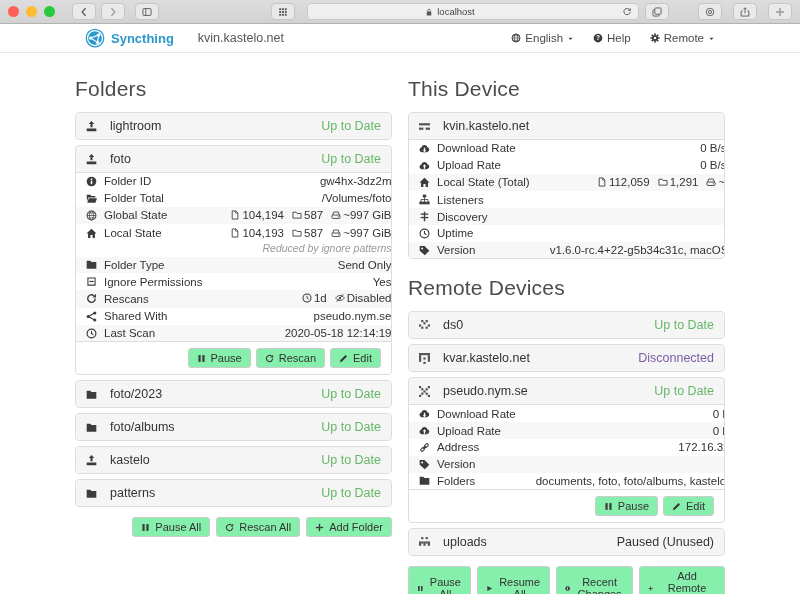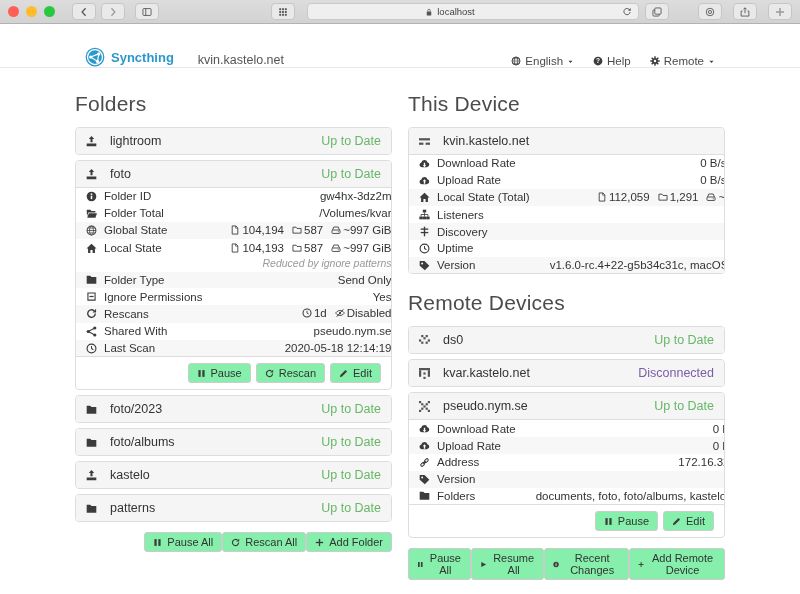--- a/index.html
+++ b/index.html
@@ -16,22 +16,22 @@
   .cbtn + .cbtn { margin-left: 5px; }
   .navpair { display: inline-flex; margin-left: 10px; }
   .navpair .cbtn { border-radius: 4px; }
   .urlbar { width: 332px; height: 17px; background: #efefef; border: 1px solid #c9c9c9; border-radius: 4px;
     display: flex; align-items: center; padding: 0 6px; margin-left: 12px; font-size: 9.5px; color: #444; gap: 36px; }
   .urlbar .mid { flex: 1; text-align: center; display: inline-flex; align-items: center; justify-content: center; gap: 4px; }
   .cic { width: 10px; height: 10px; fill: #555; color: #555; }
   .cic.dim { fill: #9a9a9a; color: #9a9a9a; }
 
   
-  .navbar { height: 44px; background: #fff; border-bottom: 1px solid #e7e7e7;
-    display: flex; align-items: flex-end; padding: 0 85px; }
+  .navbar { height: 29px; background: #fff; border-bottom: 1px solid #e7e7e7;
+    display: flex; align-items: center; padding: 0 85px; }
   .brand { display: flex; align-items: center; gap: 6px; }
   .brand-name { font-size: 13px; font-weight: bold; color: #2b98cc; }
   .nav-device { margin-left: 24px; font-size: 12.5px; color: #555; }
   .nav-menu { margin-left: auto; display: flex; gap: 19px; }
   .nav-item { display: inline-flex; align-items: center; gap: 4px; font-size: 11.5px; color: #4a4a4a; cursor: pointer; }
   .nav-item .ic { width: 10px; height: 10px; }
 
   
   .cols { display: flex; gap: 16px; margin: 0 75px; }
   .col { flex: 1; min-width: 0; }
@@ -56,21 +56,21 @@
   .ptab .note-cell { font-style: italic; color: #999; font-size: 10.5px; text-align: right; padding-top: 0; }
   .ic { width: 11px; height: 11px; fill: #3c3c3c; color: #3c3c3c; vertical-align: -1.5px; }
   .lbl .ic { margin-right: 7px; }
   .mini { width: 10px; height: 10px; margin-left: 8px; margin-right: 2px; }
   .grp { display: inline-flex; align-items: center; }
 
   .panel-f { border-top: 1px solid #ddd; padding: 6px 10px; display: flex; justify-content: flex-end; gap: 5px; }
   .btn { display: inline-flex; align-items: center; gap: 5px; background: #86efac; border: 1px solid #ccc;
     border-radius: 3px; padding: 3px 8px; font-size: 11px; color: #333; cursor: pointer; font-family: inherit; }
   .btn .ic { width: 9px; height: 9px; }
-  .actions-row { display: flex; justify-content: flex-end; margin-top: 10px; }
+  .actions-row { display: flex; justify-content: flex-end; gap: 6px; margin-top: 10px; }
 
   .idico { width: 12px; height: 12px; fill: #555; }
 </style>
 </head>
 <body>
 
 <svg width="0" height="0" style="position:absolute" aria-hidden="true">
 <defs>
   <symbol id="i-upload" viewBox="0 0 16 16">
         <path d="M8 0 12 4.5H9.5V9h-3V4.5H4Z"></path>
@@ -436,21 +436,21 @@
             <tr>
           <td class="lbl"><svg class="ic">
                   <use href="#i-info"></use>
                 </svg><span>Folder ID</span></td>
           <td class="val">gw4hx-3dz2m</td>
         </tr>
         <tr>
           <td class="lbl"><svg class="ic">
                   <use href="#i-folder-open"></use>
                 </svg><span>Folder Total</span></td>
-          <td class="val">/Volumes/kvar</td>
+          <td class="val">/Volumes/foto</td>
         </tr>
         <tr class="alt">
           <td class="lbl"><svg class="ic">
                   <use href="#i-globe"></use>
                 </svg><span>Global State</span></td>
           <td class="val"><span class="grp">
                   <svg class="ic mini">
                     <use href="#i-file"></use>
                   </svg>
                   <span>104,194</span>
@@ -755,20 +755,29 @@
           </button>
         <button class="btn">
             <svg class="ic">
               <use href="#i-pencil"></use>
             </svg>
             <span>Edit</span>
           </button>
       </div>
     </div>
 
+    <div class="panel">
+      <div class="panel-h">
+        <svg class="idico ic">
+            <use href="#id-uploads"></use>
+          </svg>
+        <span class="name">uploads</span>
+        <span class="status st-dark">Paused (Unused)</span>
+      </div>
+    </div>
 
     <div class="actions-row">
       <button class="btn">
           <svg class="ic">
             <use href="#i-pause"></use>
           </svg>
           <span>Pause All</span>
         </button>
       <button class="btn">
           <svg class="ic">

